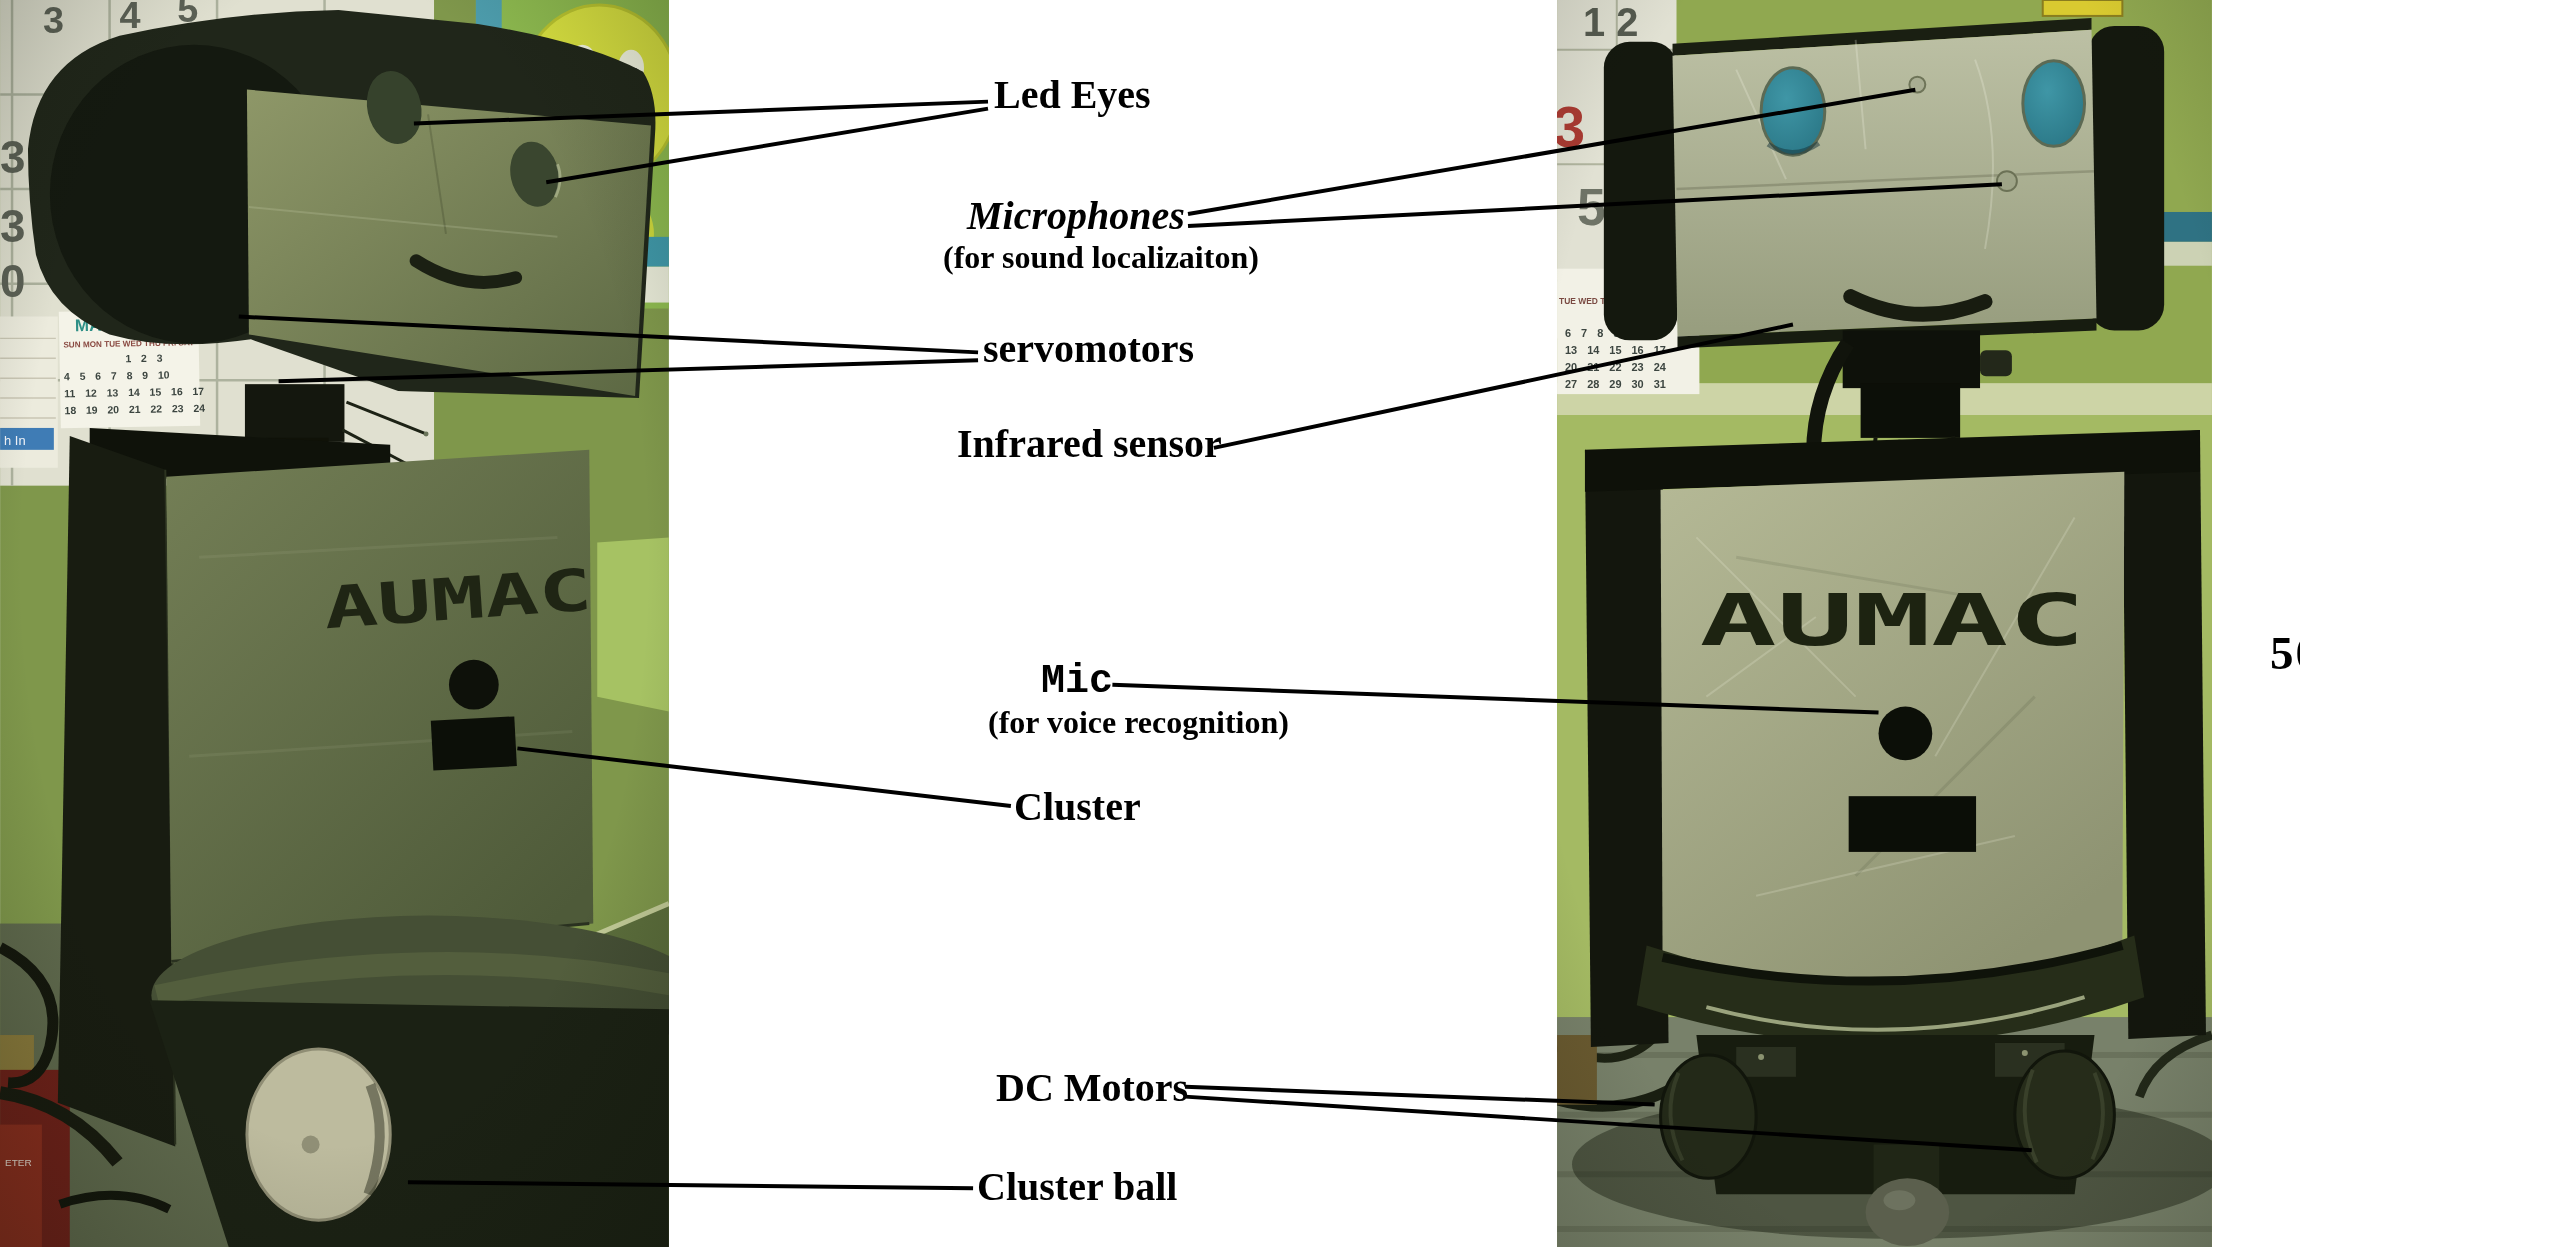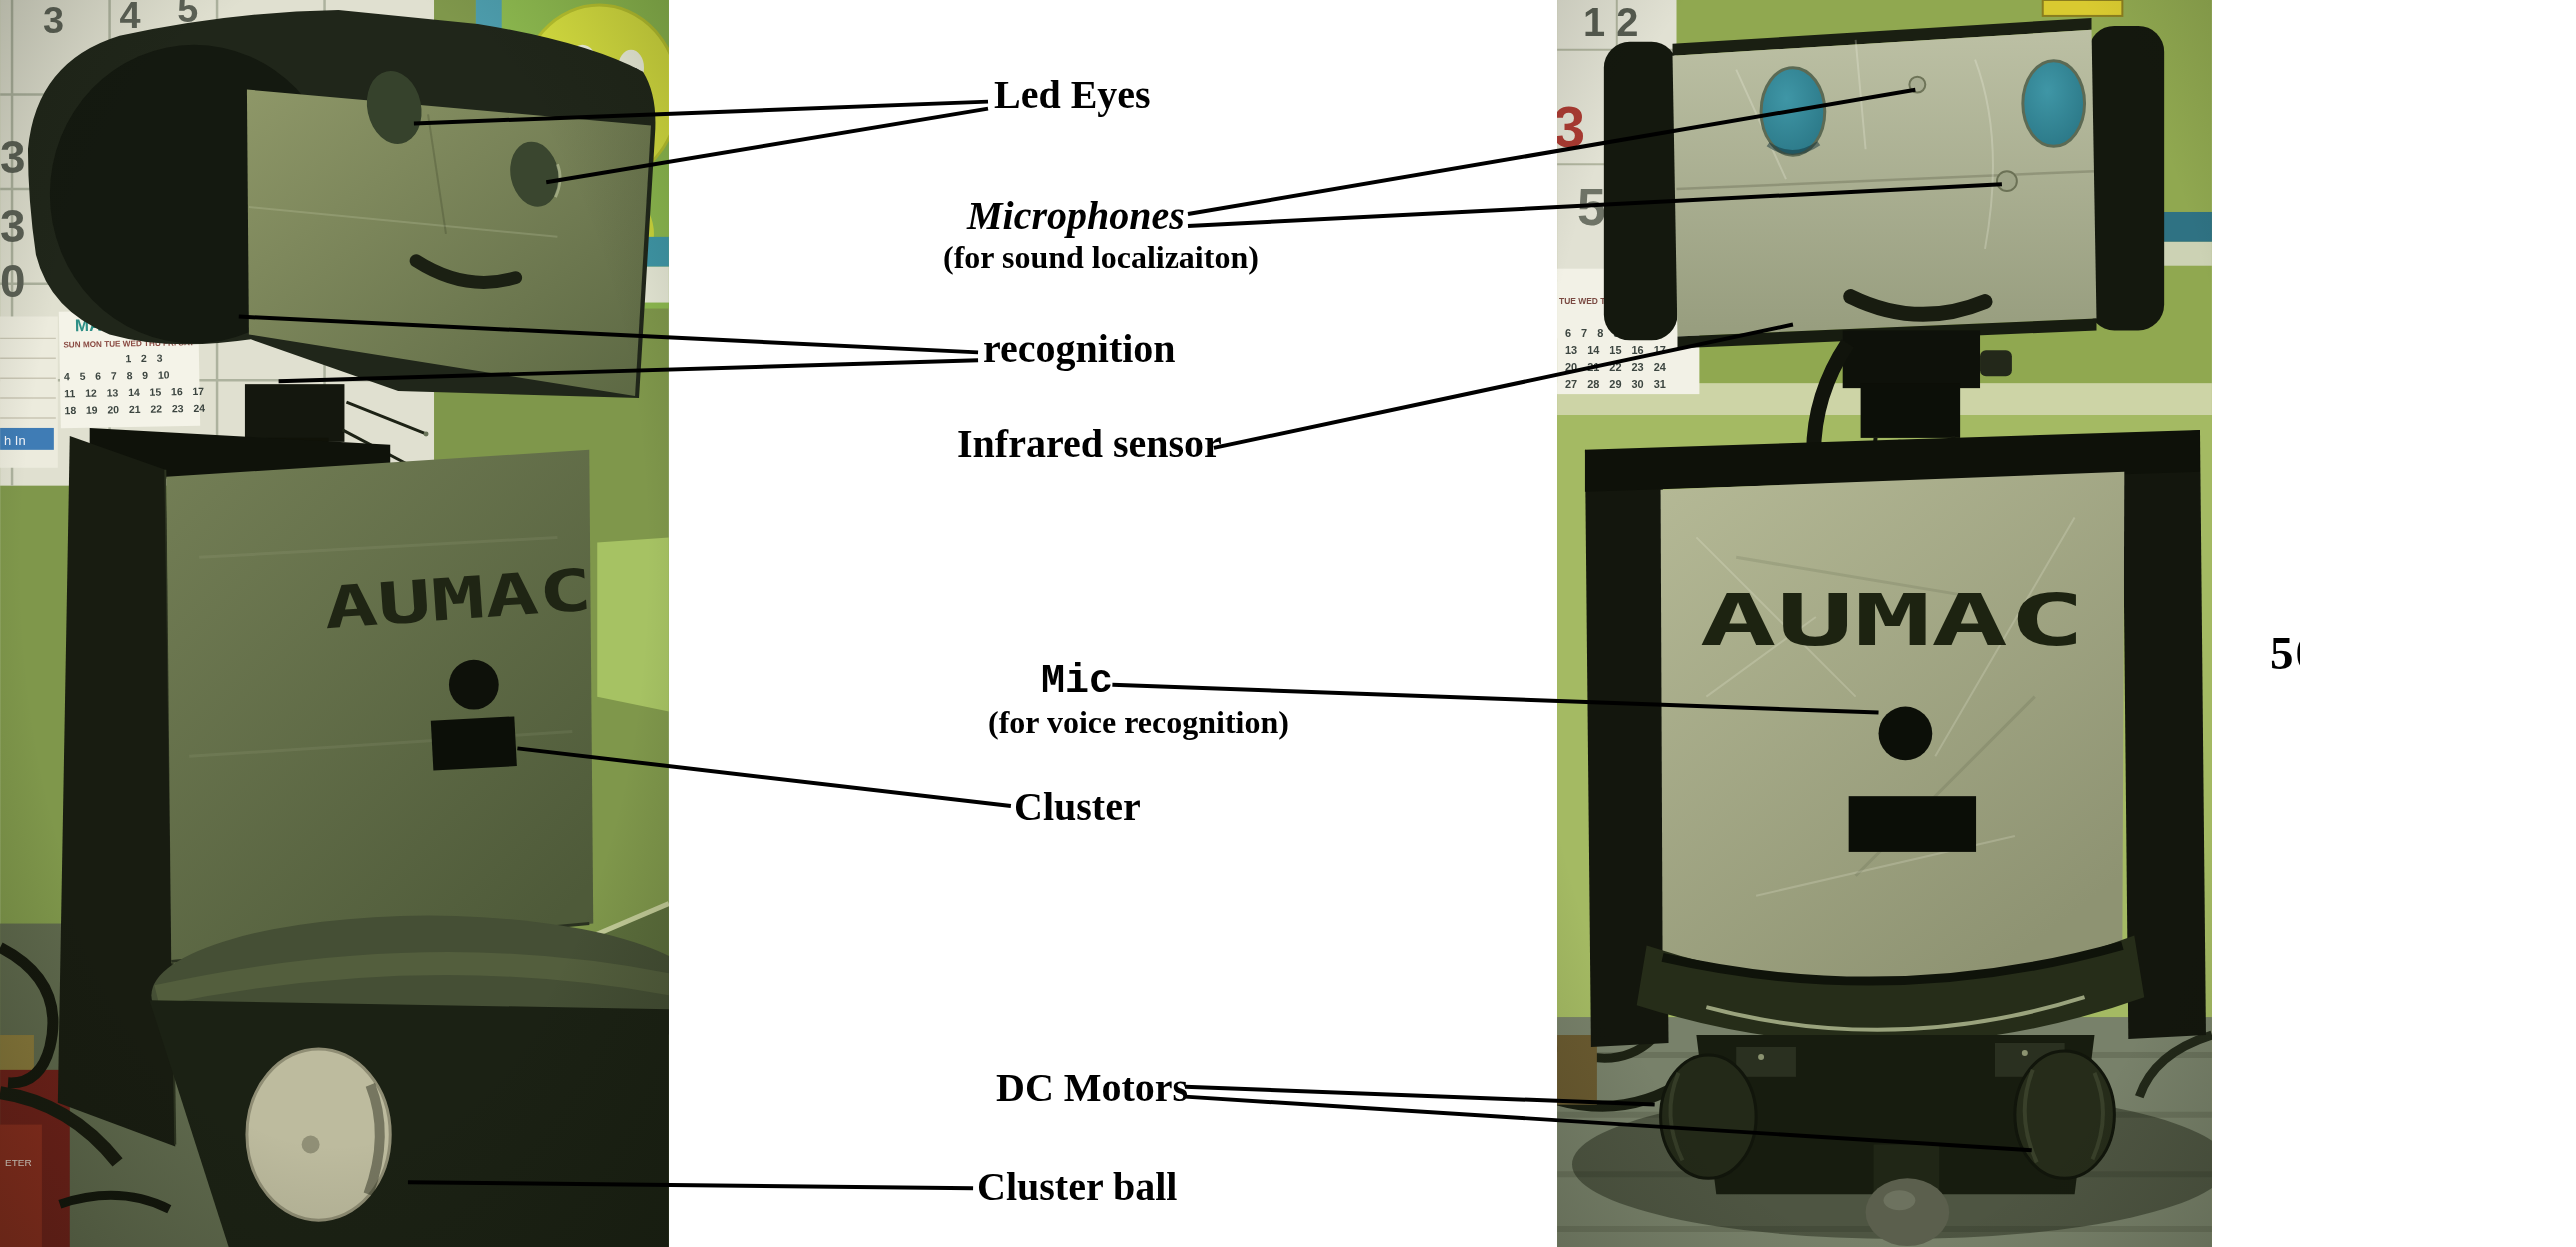--- a/index.html
+++ b/index.html
@@ -303,21 +303,21 @@
     </g>
     <g fill="#fff" stroke="#000" stroke-width="5" stroke-linejoin="miter">
       <polygon points="2363,10 2332,242 2350,242 2350,472 2377,472 2377,242 2394,242"></polygon>
       <polygon points="2352,760 2380,760 2380,1008 2395,1008 2366,1250 2337,1008 2352,1008"></polygon>
     </g>
   </svg>
 
   <div class="label main" style="left:994px;top:74px;">Led Eyes</div>
   <div class="label main" style="left:967px;top:195px;font-style:italic;">Microphones</div>
   <div class="label sub" style="left:943px;top:241px;">(for sound localizaiton)</div>
-  <div class="label main" style="left:983px;top:328px;">recognition</div>
+  <div class="label main" style="left:983px;top:328px;">servomotors</div>
   <div class="label main" style="left:957px;top:423px;">Infrared sensor</div>
   <div class="label main" style="left:1041px;top:661px;font-family:Liberation Mono, monospace;">Mic</div>
   <div class="label sub" style="left:988px;top:706px;">(for voice recognition)</div>
   <div class="label main" style="left:1014px;top:786px;">Cluster</div>
   <div class="label main" style="left:996px;top:1067px;">DC Motors</div>
   <div class="label main" style="left:977px;top:1166px;">Cluster ball</div>
   <div class="label scale" style="left:2270px;top:597px;">50 cm</div>
 
 </div>
 

